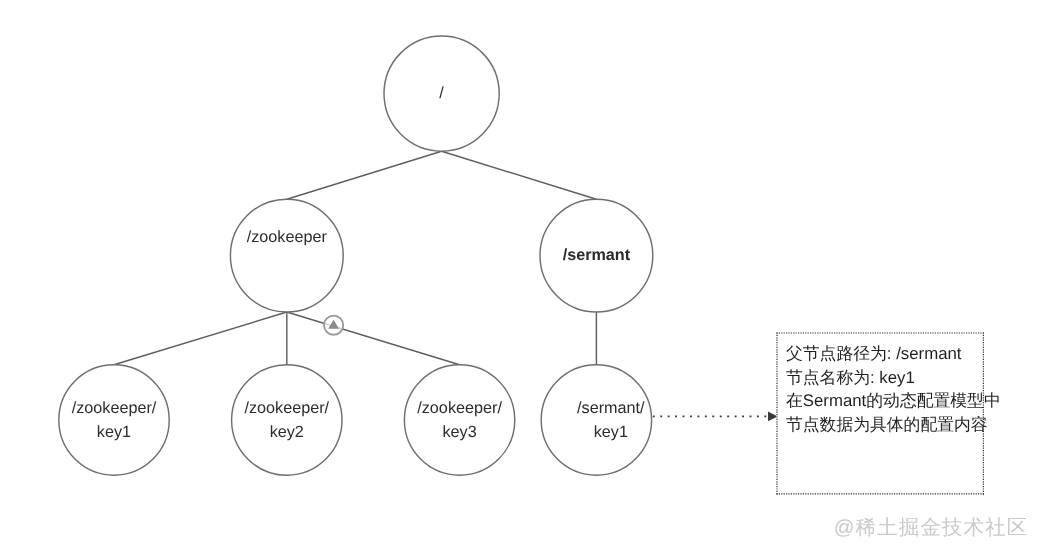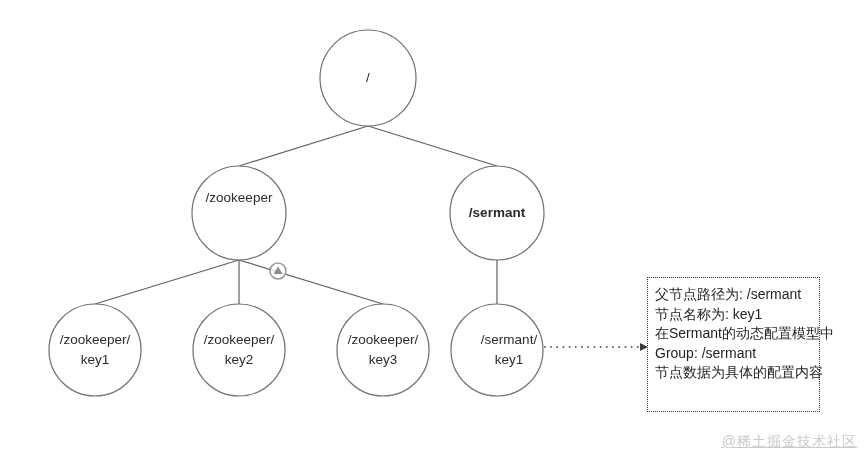--- a/index.html
+++ b/index.html
@@ -46,24 +46,23 @@
   .note-line {
     font-size: 14px;
     line-height: 19.5px;
     color: #1f1f1f;
     white-space: nowrap;
   }
   .watermark {
     position: absolute;
     right: 8px;
     bottom: 3px;
-    font-size: 14px;
+    font-size: 17px;
     letter-spacing: 1px;
     color: #c9c9c9;
-    text-decoration: underline;
   }
 </style>
 </head>
 <body>
 
 <div id="canvas">
   <svg id="diagram-svg" width="865" height="454" viewBox="0 0 865 454">
       <line x1="368" y1="126" x2="239" y2="166" stroke="#5f5f5f" stroke-width="1.2"></line>
       <line x1="368" y1="126" x2="497" y2="166" stroke="#5f5f5f" stroke-width="1.2"></line>
       <line x1="239" y1="260" x2="95" y2="304" stroke="#5f5f5f" stroke-width="1.2"></line>
@@ -94,18 +93,17 @@
       <div class="node-label" style="left: 337px; top: 304px; width: 92px; height: 92px;">/zookeeper/
 key3</div>
       <div class="node-label" style="left: 463px; top: 304px; width: 92px; height: 92px;">/sermant/
 key1</div>
     </div>
 
   <div class="note">
     <div class="note-line">父节点路径为: /sermant</div>
     <div class="note-line">节点名称为: key1</div>
     <div class="note-line">在Sermant的动态配置模型中</div>
-    <div class="note-line">Group: /sermant</div>
     <div class="note-line">节点数据为具体的配置内容</div>
   </div>
 
   <div class="watermark">@稀土掘金技术社区</div>
 </div>
 
 </body></html>

